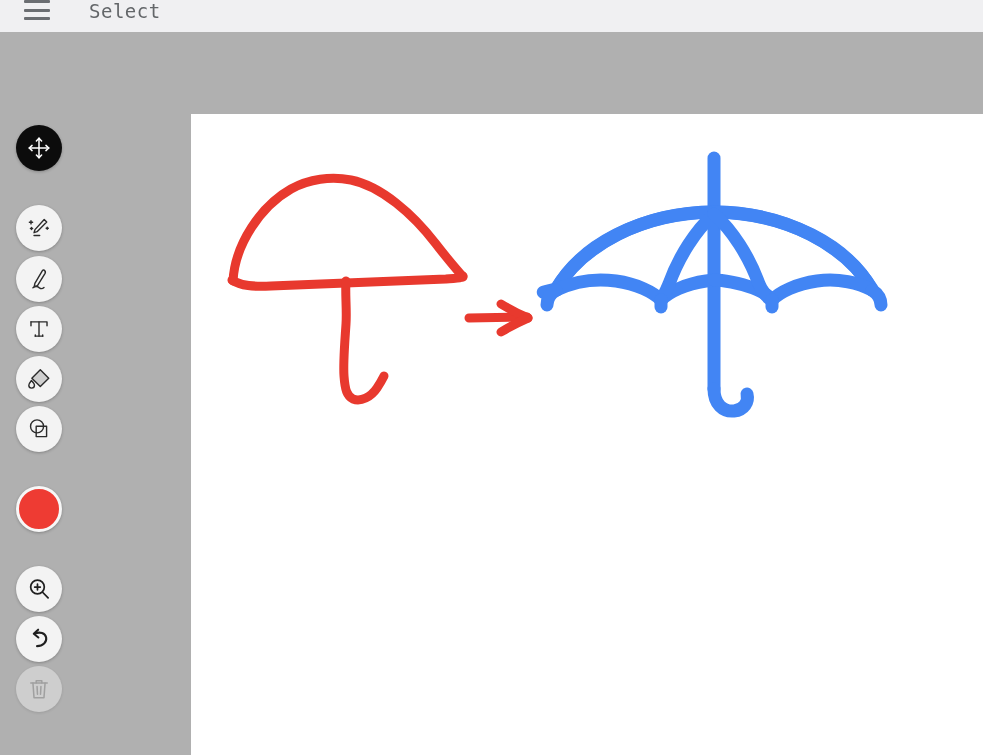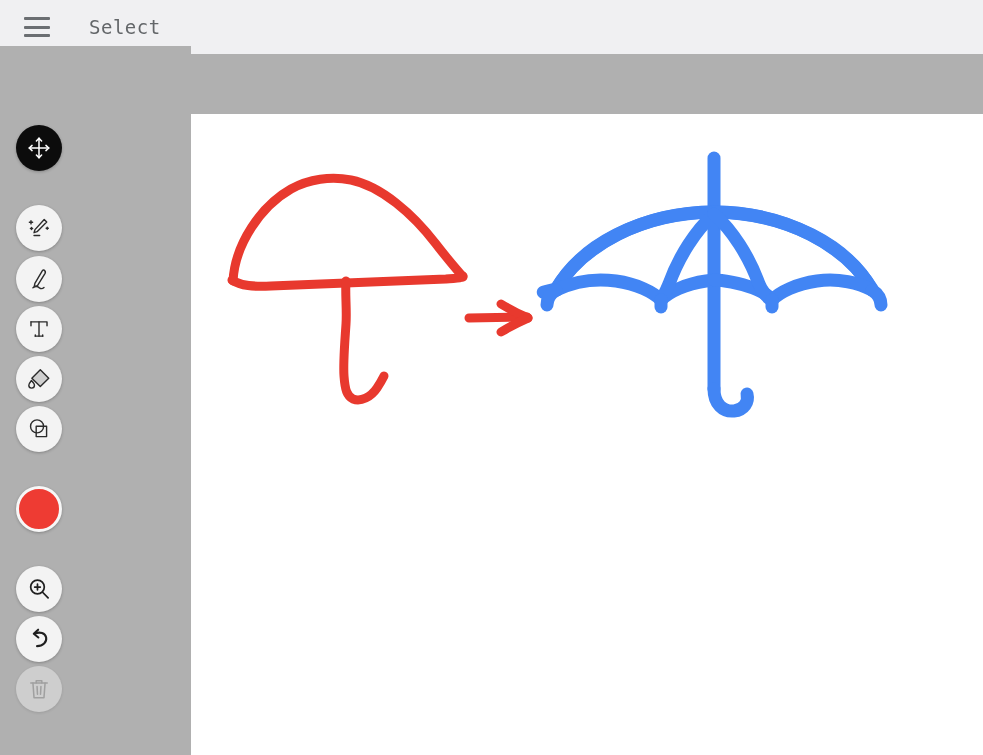--- a/index.html
+++ b/index.html
@@ -17,24 +17,24 @@
     height: 755px;
     overflow: hidden;
     background: #b0b0b0;
   }
 
   
   #header {
     position: absolute;
     left: 0; top: 0;
     width: 983px;
-    height: 54px;
+    height: 32px;
     background: #f0f0f2;
     display: flex;
-    align-items: center;
+    align-items: flex-start;
     box-sizing: border-box;
   }
   #hamburger {
     width: 26px;
     height: 20px;
     margin-left: 24px;
     display: flex;
     flex-direction: column;
     justify-content: space-between;
     cursor: pointer;

